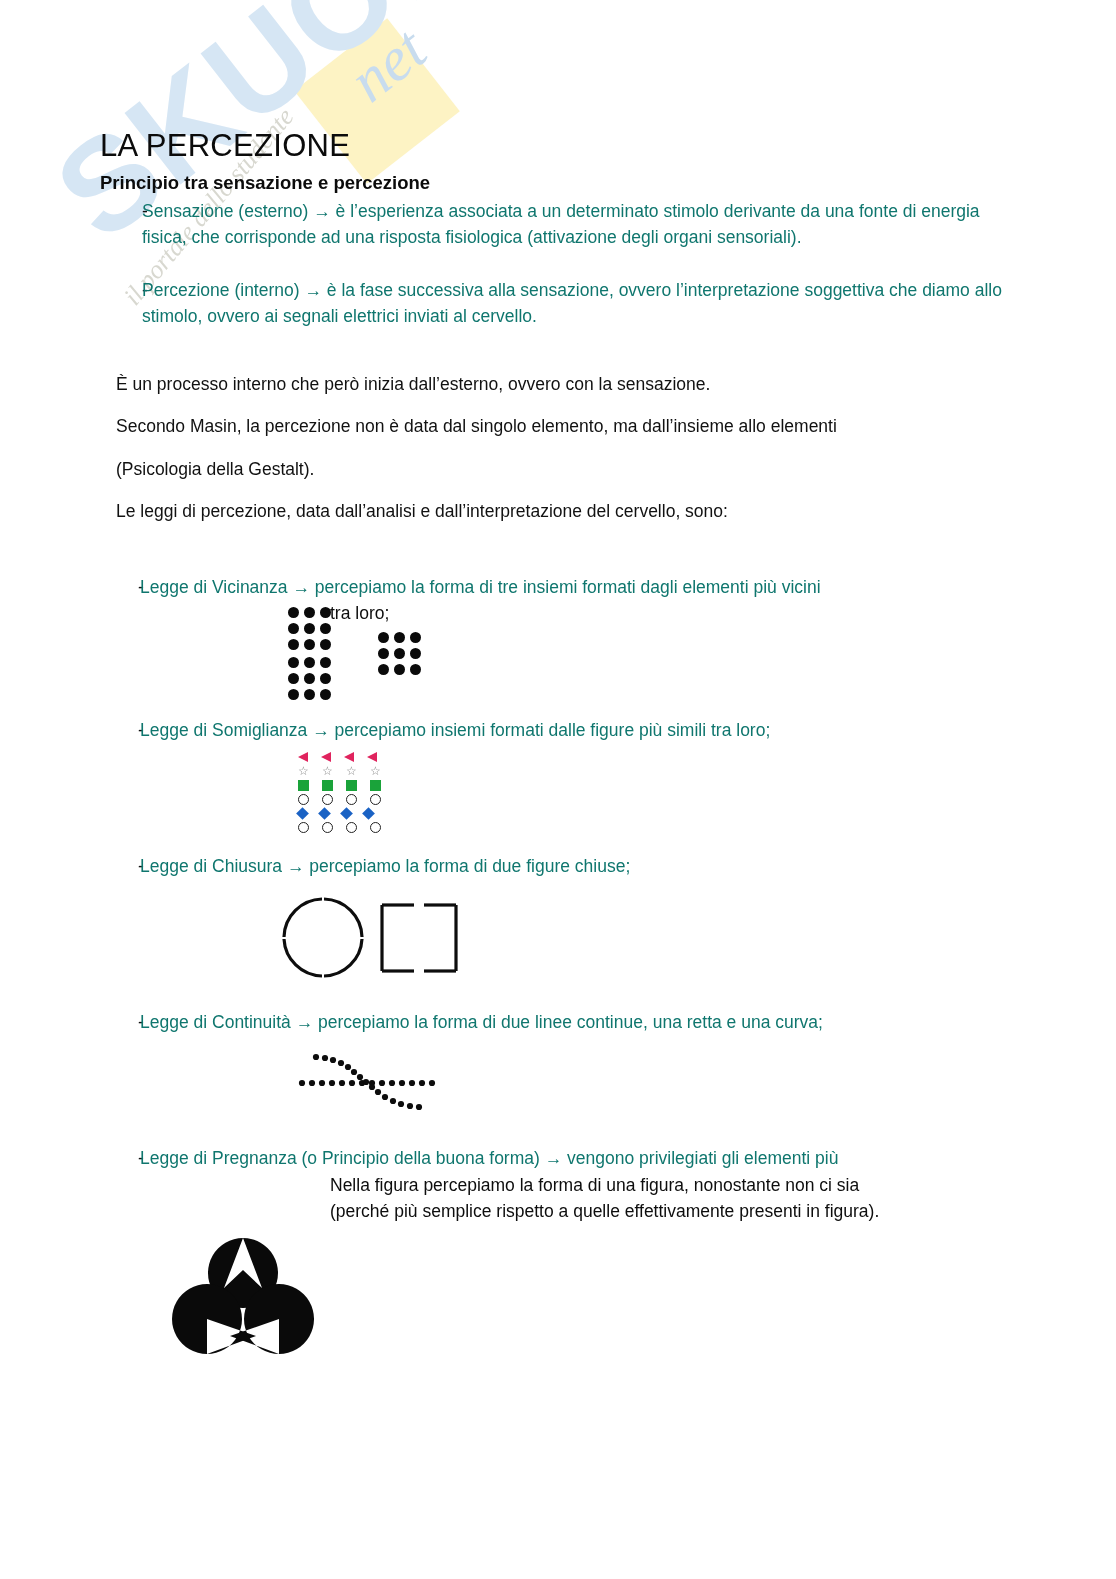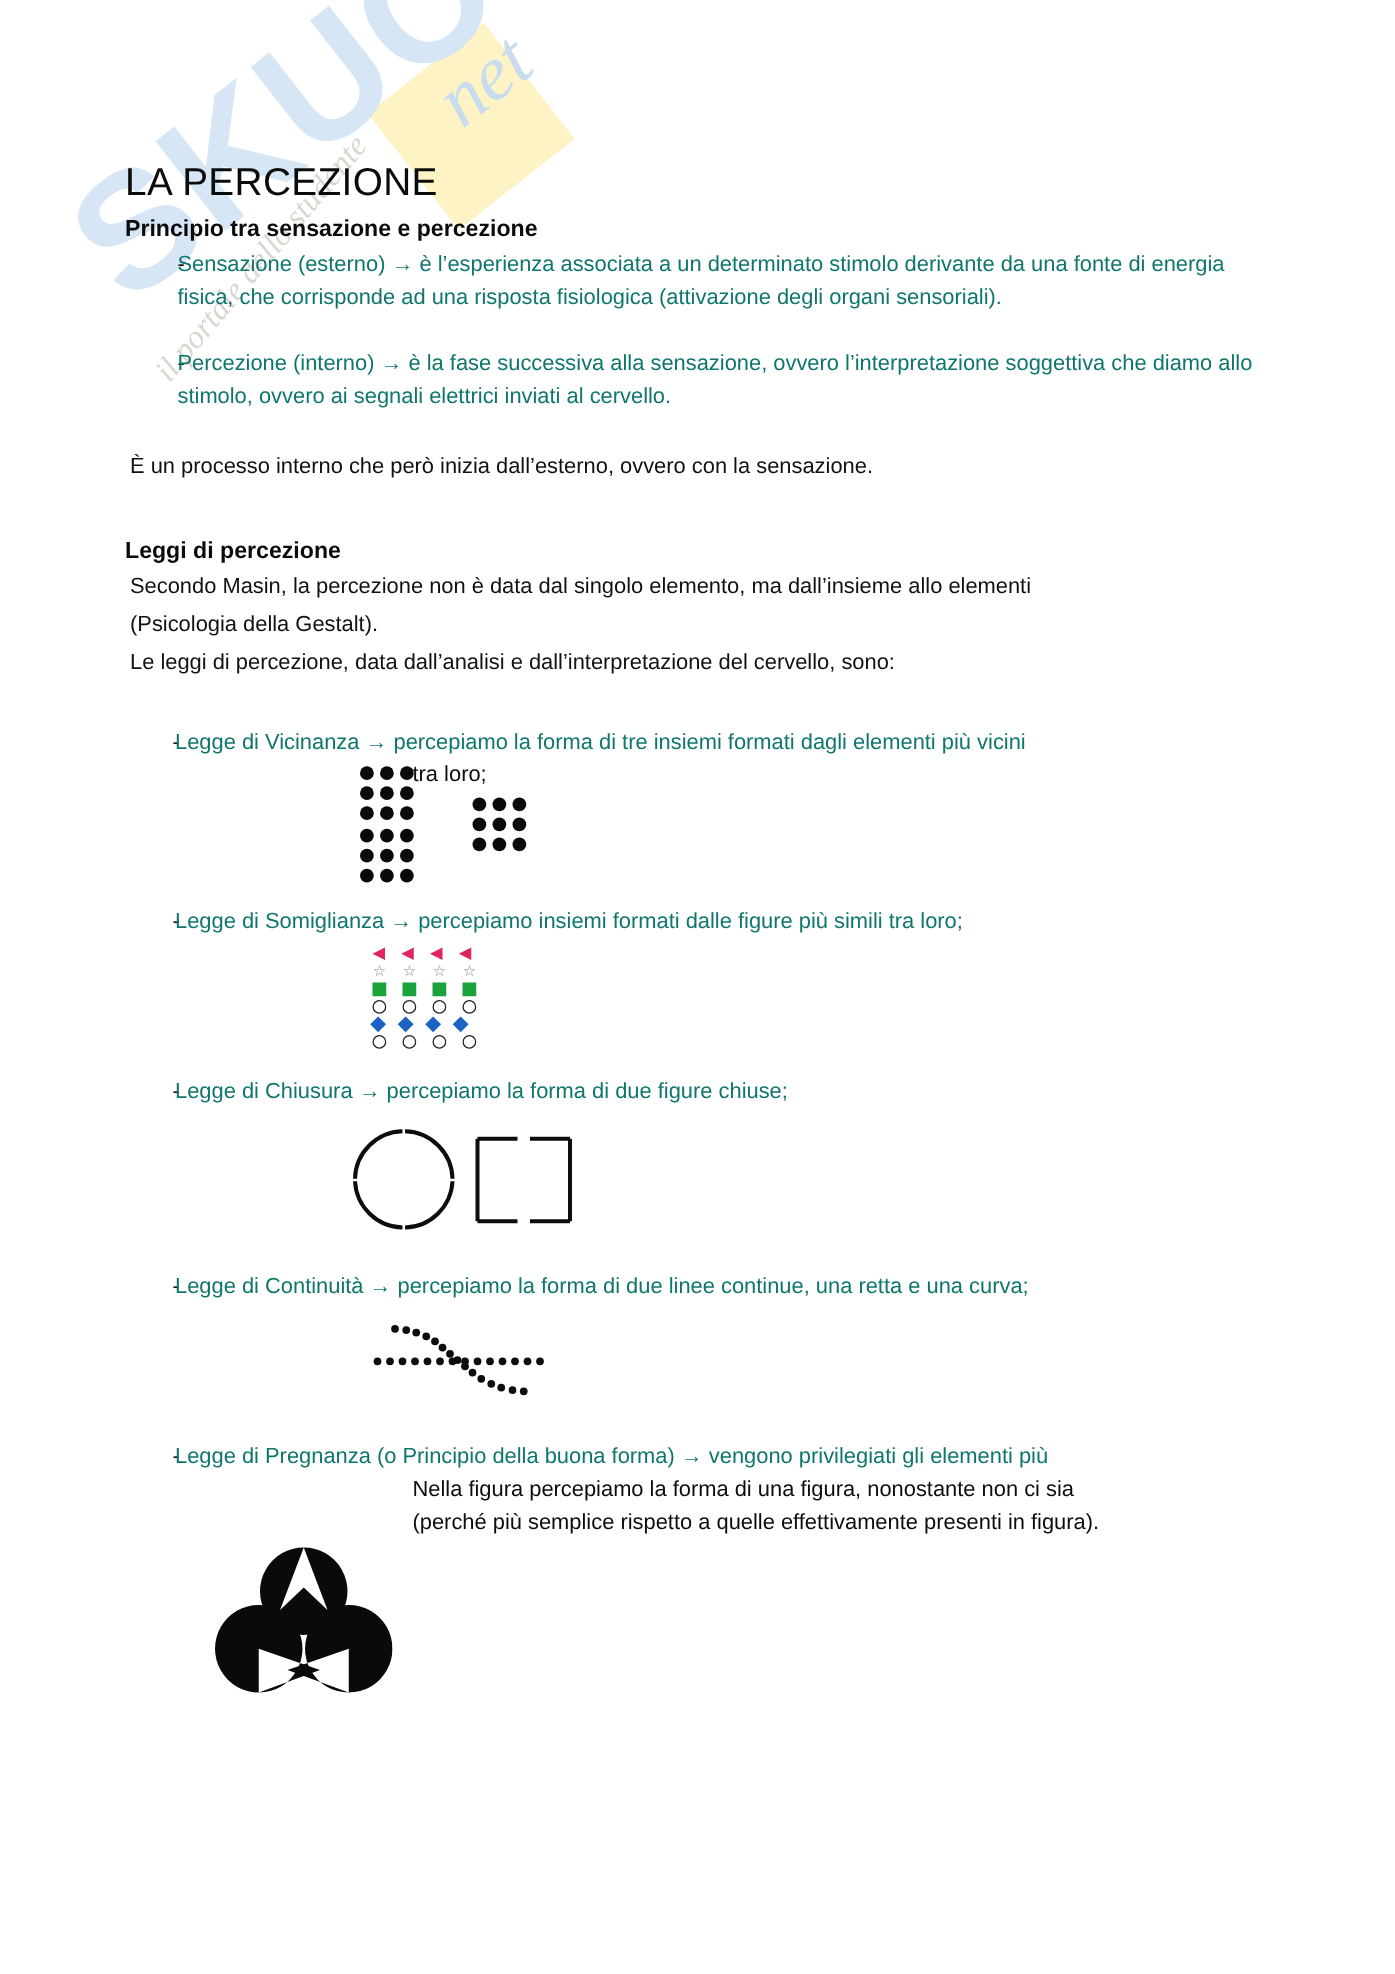--- a/index.html
+++ b/index.html
@@ -94,21 +94,21 @@
     font-size: 18.5px;
     font-weight: bold;
     margin: 0 0 4px 0;
     color: #0b0b0b;
   }
   .sec-head.spaced { margin-top: 44px; }
 
   .para {
     font-size: 17.5px;
     line-height: 1.50;
-    margin: 4px;
+    margin: 16px;
     color: #111;
   }
 
   
   .bullet {
     display: flex;
     margin: 0;
   }
   .bullet .dash {
     width: 40px;
@@ -232,21 +232,20 @@
 
     <div class="bullet">
       <div class="dash">-</div>
       <div class="btxt">Percezione (interno) → è la fase successiva alla sensazione, ovvero l’interpretazione soggettiva che diamo allo stimolo, ovvero ai segnali elettrici inviati al cervello.</div>
     </div>
 
     <div class="gap-md"></div>
 
     <p class="para">È un processo interno che però inizia dall’esterno, ovvero con la sensazione.</p>
 
-    <div class="sec-head spaced">Leggi di percezione</div>
     <p class="para">Secondo Masin, la percezione non è data dal singolo elemento, ma dall’insieme allo elementi</p>
     <p class="para">(Psicologia della Gestalt).</p>
     <p class="para">Le leggi di percezione, data dall’analisi e dall’interpretazione del cervello, sono:</p>
 
     <div class="gap-lg"></div>
 
     <div class="bullet law-bullet">
       <div class="dash">-</div>
       <div class="btxt">Legge di Vicinanza → percepiamo la forma di tre insiemi formati dagli elementi più vicini</div>
     </div>

